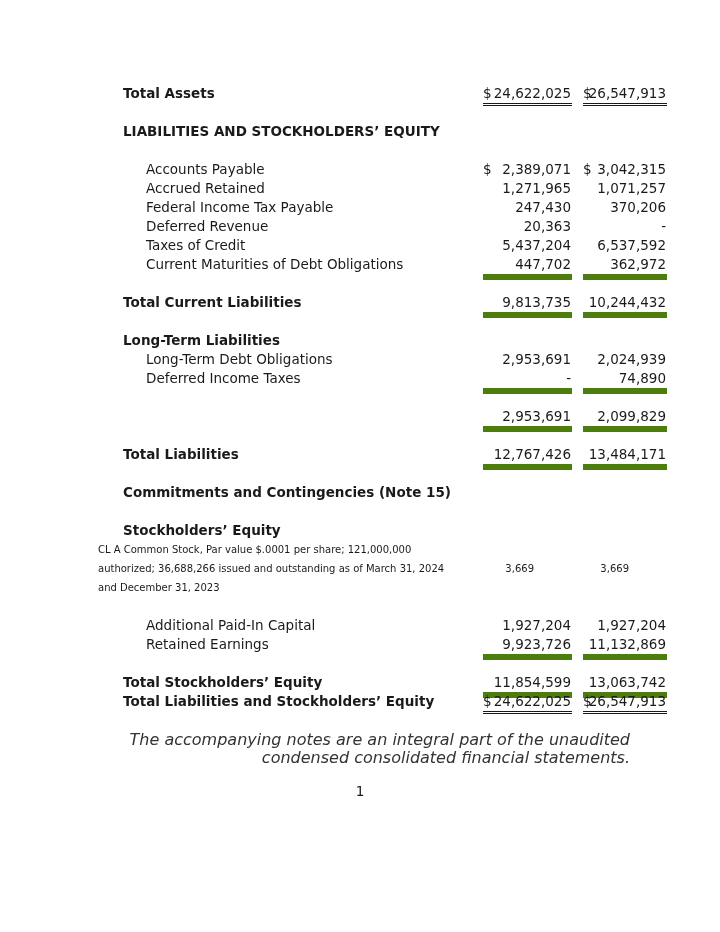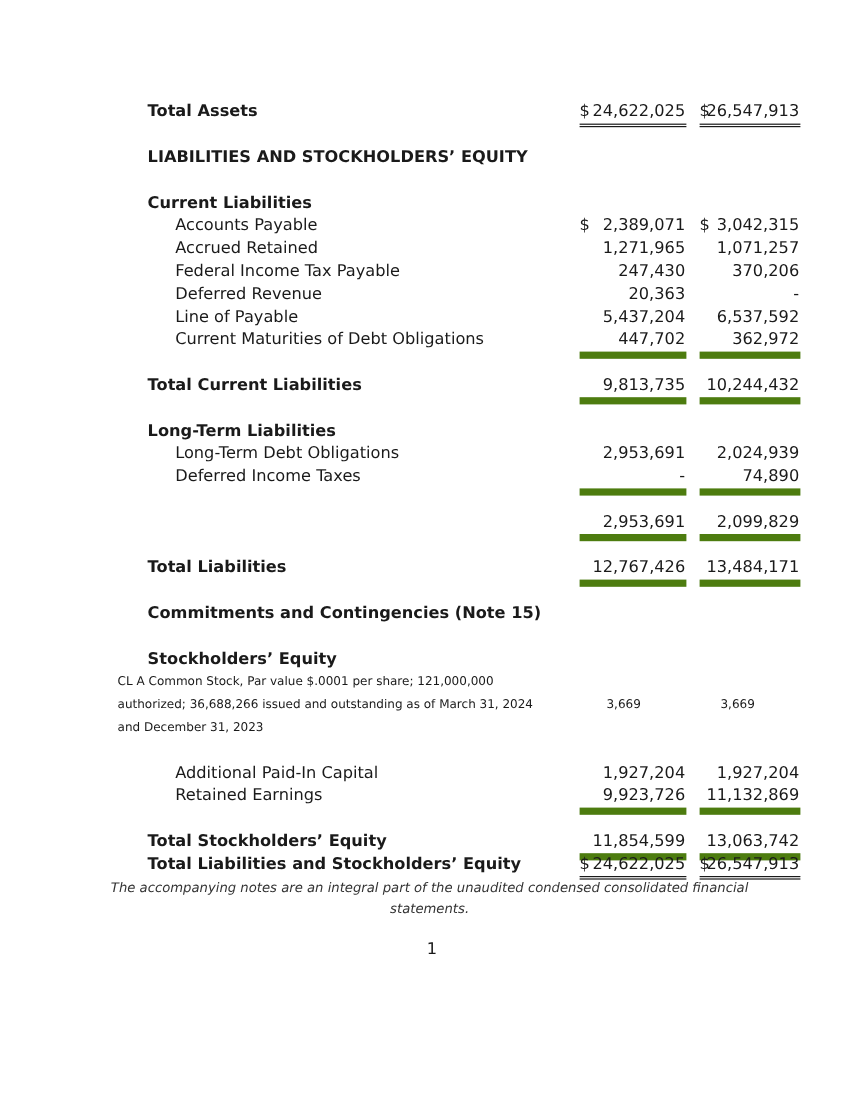--- a/index.html
+++ b/index.html
@@ -17,21 +17,21 @@
   .c2 { left: 460px; width: 84px; }
   .dollar { position: absolute; left: 0; }
   .val { position: absolute; right: 1px; }
   .ul { border-bottom: 6px solid #4d7c0f; height: 19px; }
   .dul { border-bottom: 3px double #1a1a1a; height: 19px; }
   .gap { height: 19px; }
   .multiline { position: relative; height: 76px; font-size: 10px; line-height: 19px; }
   .multiline .text { position: absolute; left: 12px; width: 350px; }
   .footnote {
     position: absolute; left: 86px; top: 731px; width: 544px;
-    font-style: italic; font-size: 11px; line-height: 18px; text-align: center; color: #333;
+    font-style: italic; font-size: 16px; line-height: 18px; text-align: right; color: #333;
   }
   .pagenum { position: absolute; left: 0; width: 720px; top: 783px; text-align: center; font-size: 13.5px; }
 </style>
 </head>
 <body>
 
 <div class="page">
 
   <div class="row">
     <span class="label bold">Total Assets</span>
@@ -45,23 +45,20 @@
     </span>
   </div>
   <div class="gap"></div>
 
   <div class="row">
     <span class="label bold">LIABILITIES AND STOCKHOLDERS’ EQUITY</span>
   </div>
   <div class="gap"></div>
 
   <div class="row">
-    <span class="label bold">Current Liabilities</span>
-  </div>
-  <div class="row">
     <span class="label indent">Accounts Payable</span>
     <span class="num c1">
         <span class="dollar">$</span>
         <span class="val">2,389,071</span>
       </span>
     <span class="num c2">
         <span class="dollar">$</span>
         <span class="val">3,042,315</span>
       </span>
   </div>
@@ -86,21 +83,21 @@
   <div class="row">
     <span class="label indent">Deferred Revenue</span>
     <span class="num c1">
         <span class="val">20,363</span>
       </span>
     <span class="num c2">
         <span class="val">-</span>
       </span>
   </div>
   <div class="row">
-    <span class="label indent">Line of Payable</span>
+    <span class="label indent">Taxes of Credit</span>
     <span class="num c1">
         <span class="val">5,437,204</span>
       </span>
     <span class="num c2">
         <span class="val">6,537,592</span>
       </span>
   </div>
   <div class="row">
     <span class="label indent">Current Maturities of Debt Obligations</span>
     <span class="num c1 ul">

